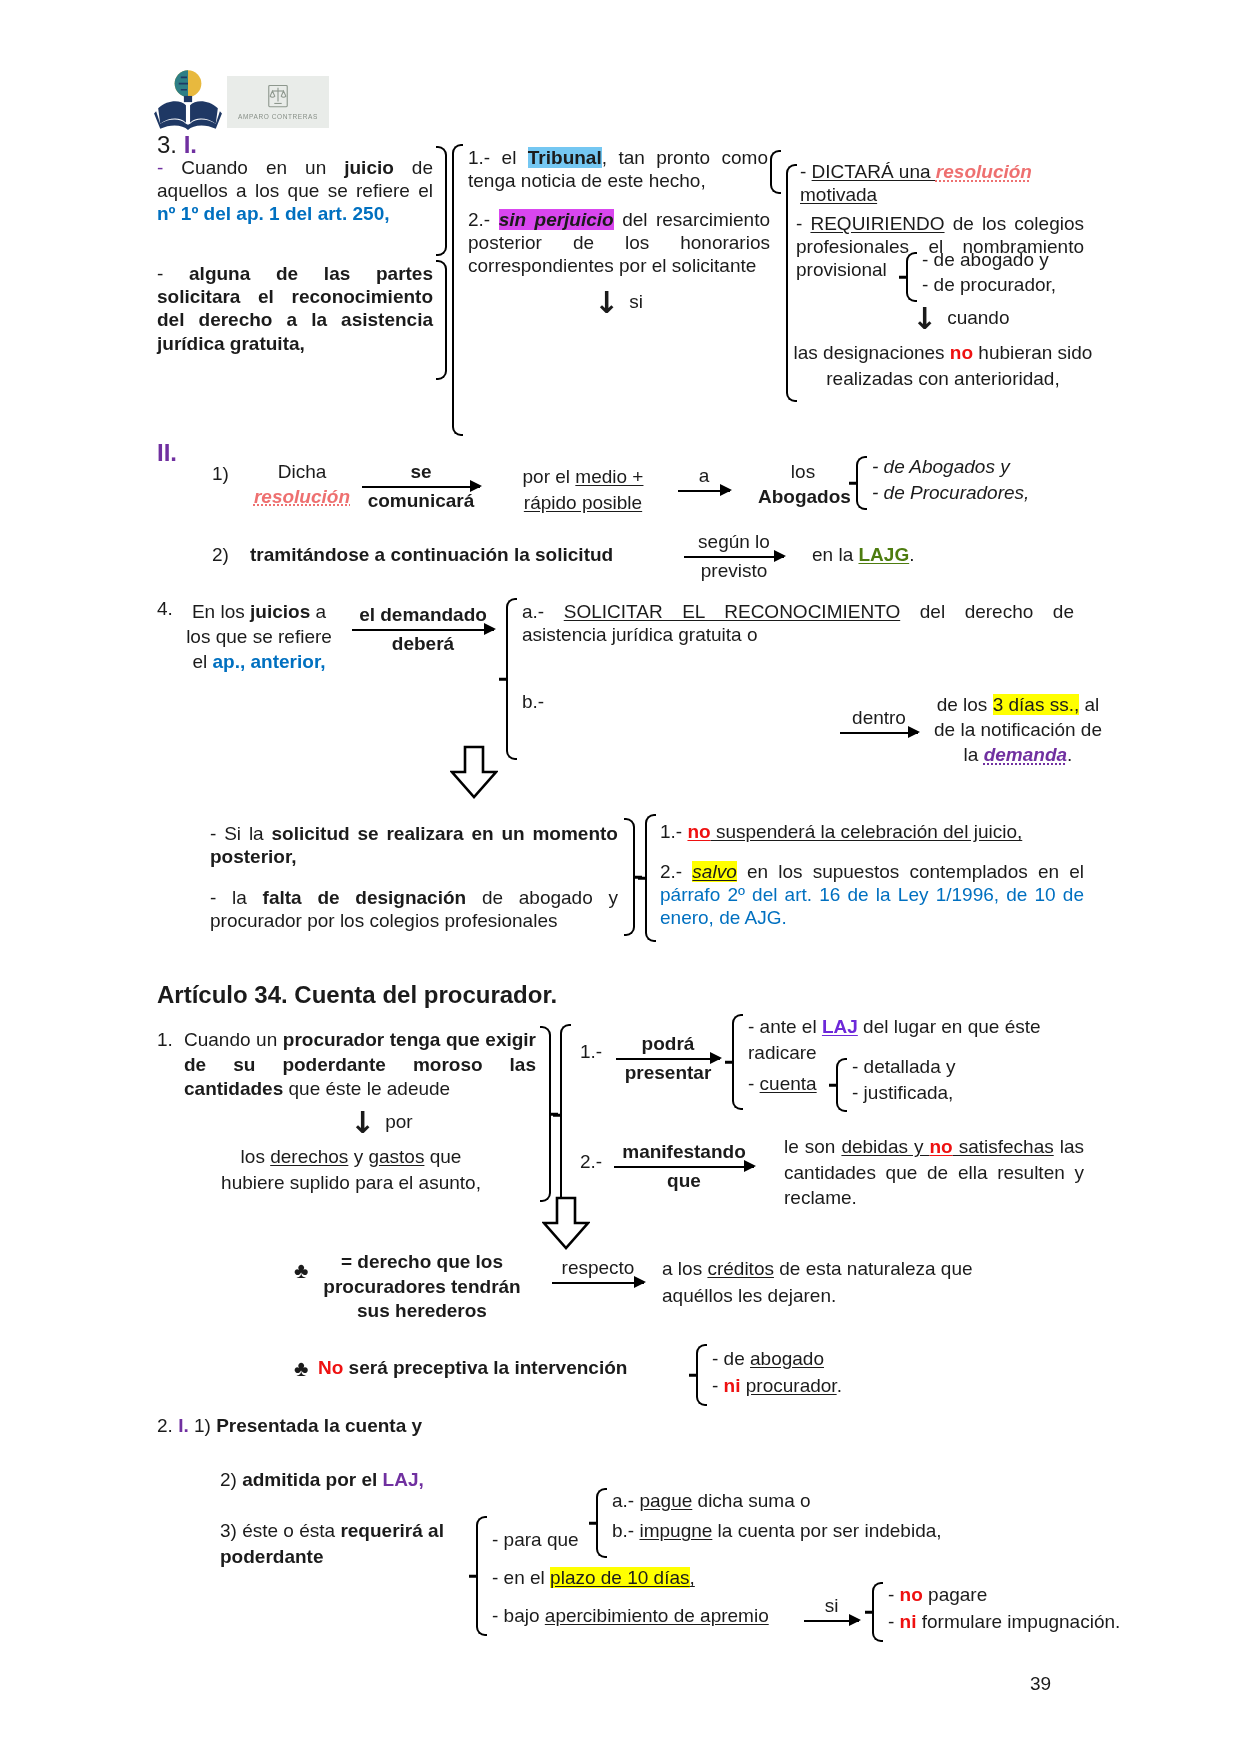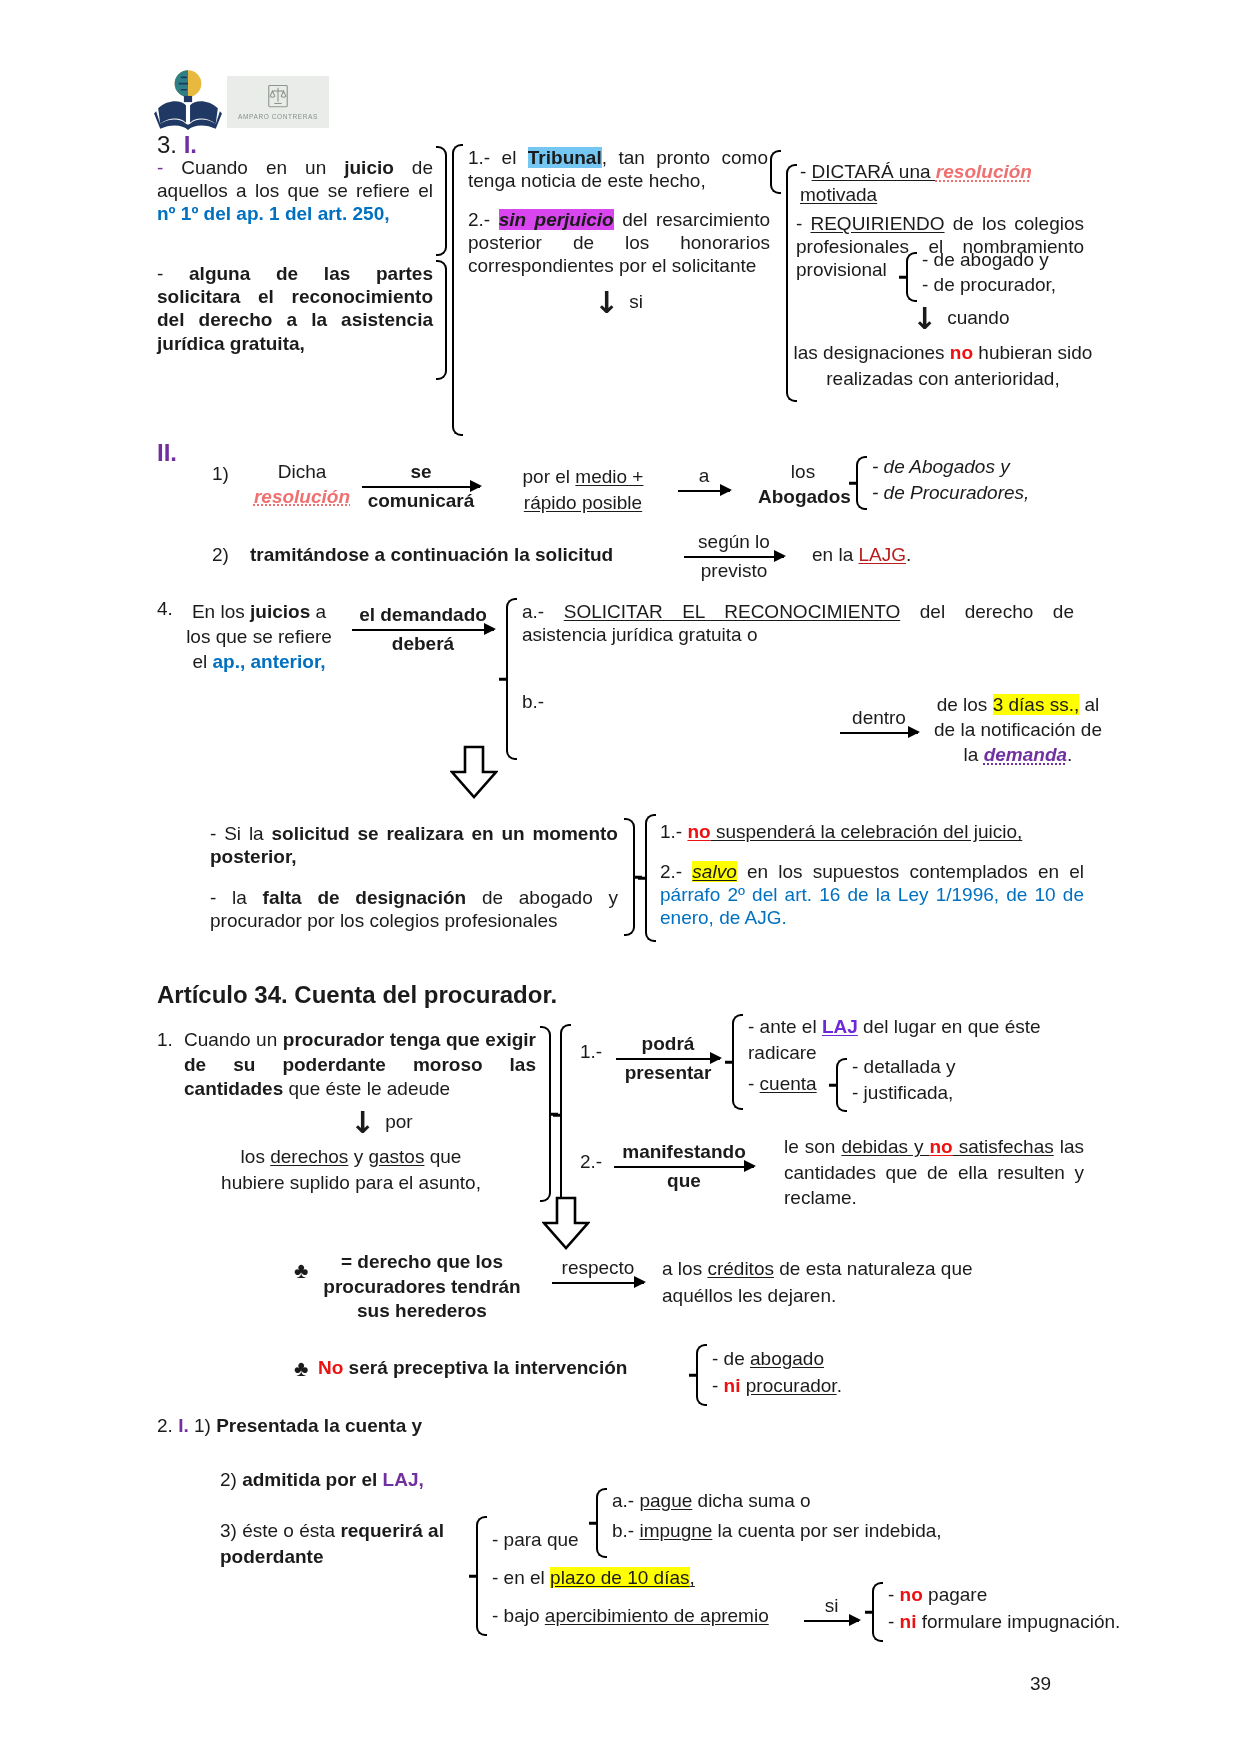--- a/index.html
+++ b/index.html
@@ -102,21 +102,21 @@
   <div class="brk l tick" style="left:856px;top:456px;height:54px"></div>
   <div class="rt abs" style="left:872px;top:454px;width:185px;line-height:1.35"><span style="font-style: italic;">- de Abogados y</span><br><span style="font-style: italic;">- de Procuradores,</span></div>
 
   <div class="rt abs" style="left:212px;top:543px">2)</div>
   <div class="rt abs" style="left:250px;top:543px"><span style="font-weight: bold;">tramitándose a continuación la solicitud</span></div>
   <div class="harrow nb" style="left:684px;top:532px;width:100px">
     <span>según lo</span>
     <span class="shaft"></span>
     <span>previsto</span>
   </div>
-  <div class="rt abs" style="left:812px;top:543px"><span>en la </span><span style="font-weight: normal; text-decoration-line: underline; color: #b91c1c;">LAJG</span><span>.</span></div>
+  <div class="rt abs" style="left:812px;top:543px"><span>en la </span><span style="font-weight: bold; text-decoration-line: underline; color: #4d7c0f;">LAJG</span><span>.</span></div>
 
   <div class="rt abs" style="left:157px;top:597px">4.</div>
   <div class="rt abs ctr" style="left:180px;top:599px;width:158px;line-height:1.32"><span>En los </span><span style="font-weight: bold;">juicios</span><span> a los que se refiere el </span><span style="font-weight: bold; color: rgb(0, 112, 192);">ap., anterior,</span></div>
   <div class="harrow" style="left:352px;top:605px;width:142px">
     <span>el demandado</span>
     <span class="shaft"></span>
     <span>deberá</span>
   </div>
   <div class="brk l tick" style="left:506px;top:598px;height:162px"></div>
   <div class="rt abs just" style="left:522px;top:600px;width:552px"><span>a.- </span><span style="text-decoration-line: underline;">SOLICITAR EL RECONOCIMIENTO</span><span> del derecho de asistencia jurídica gratuita o</span></div>

